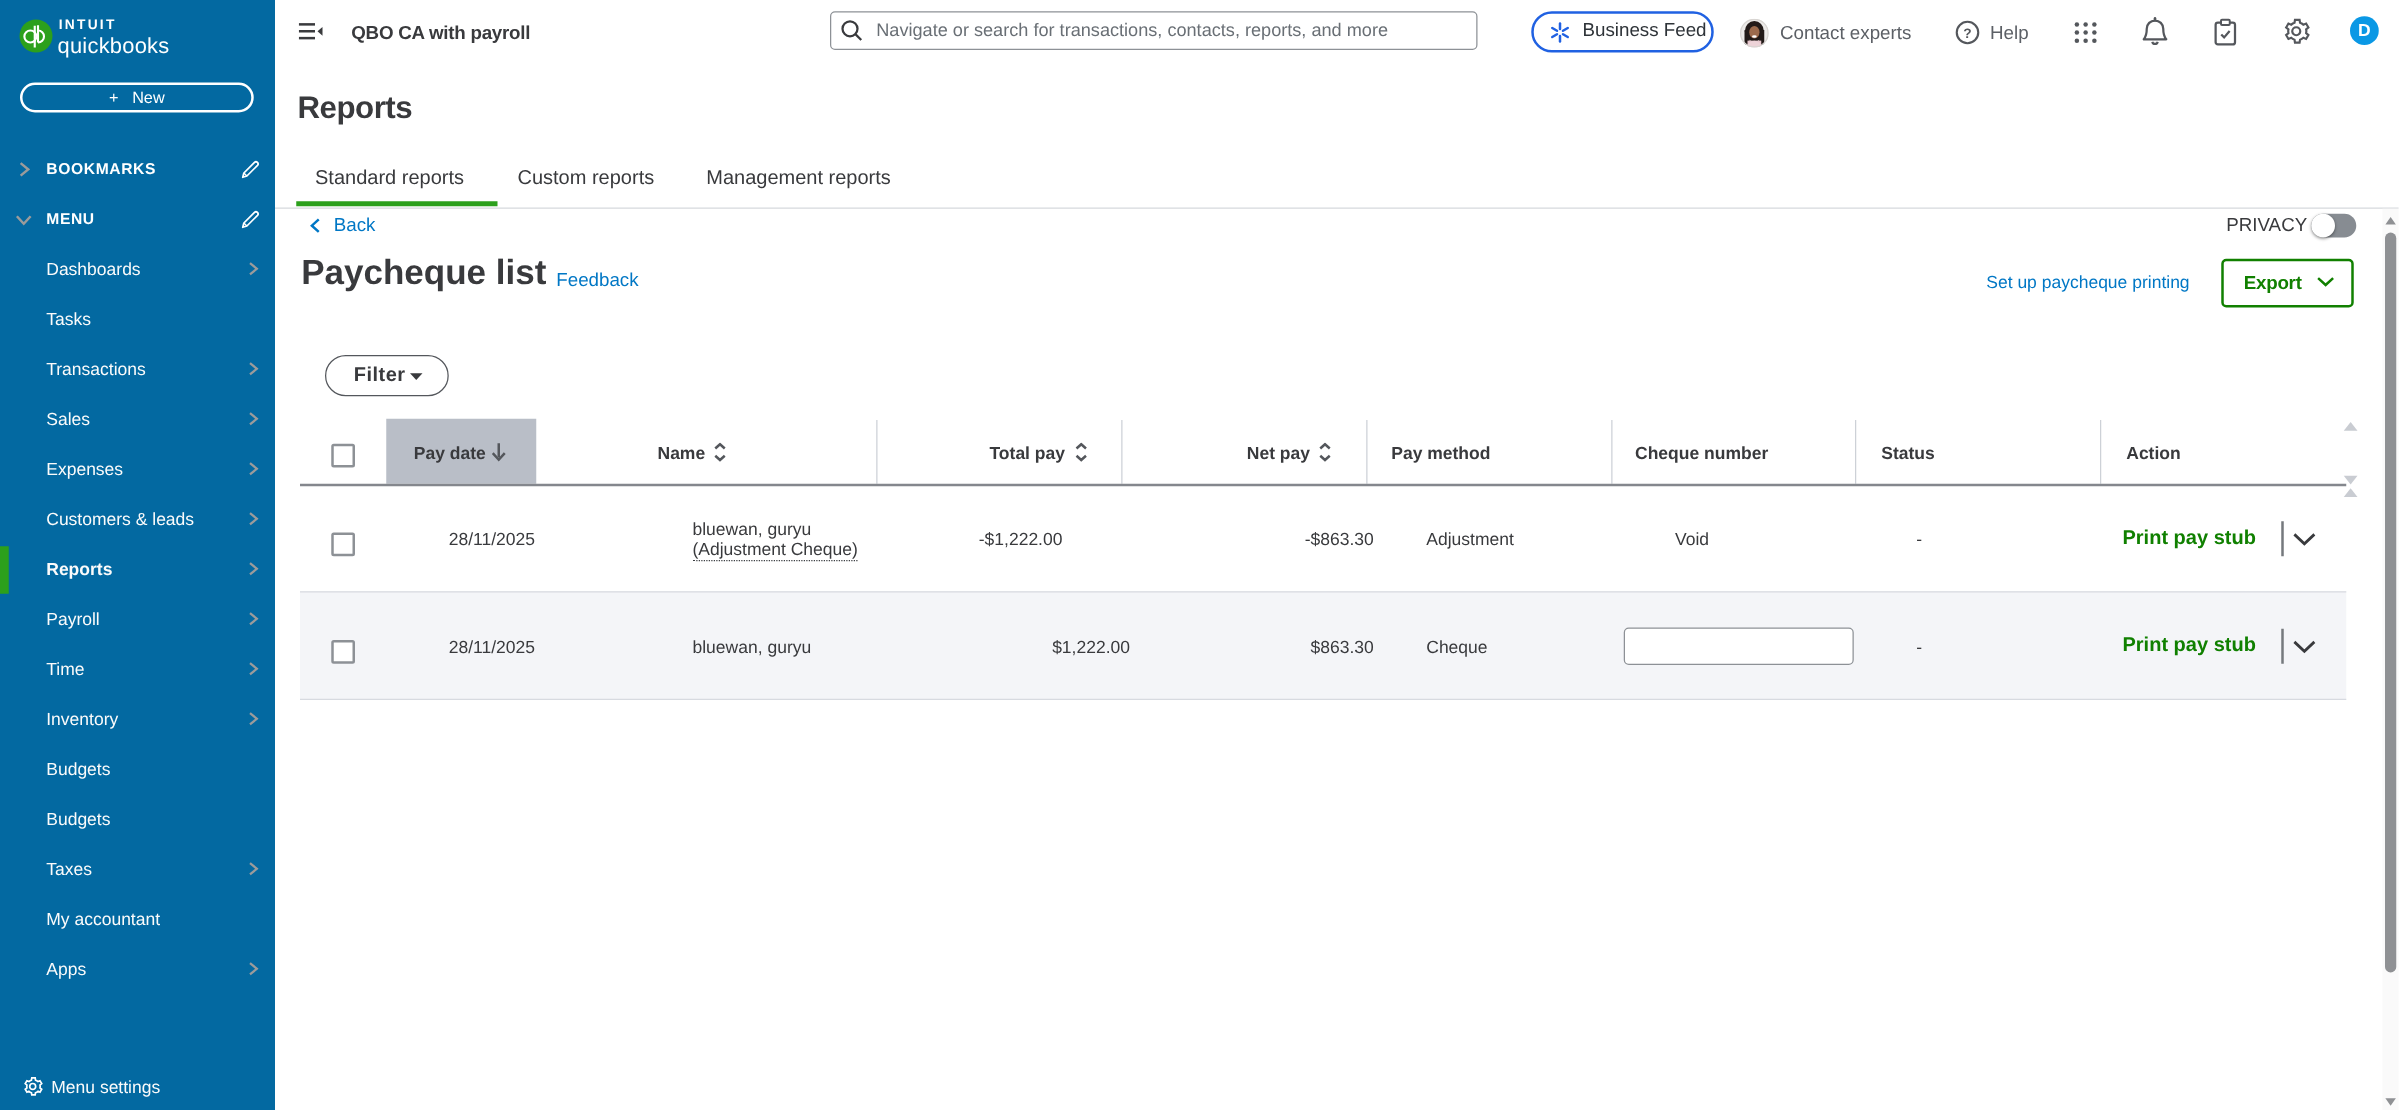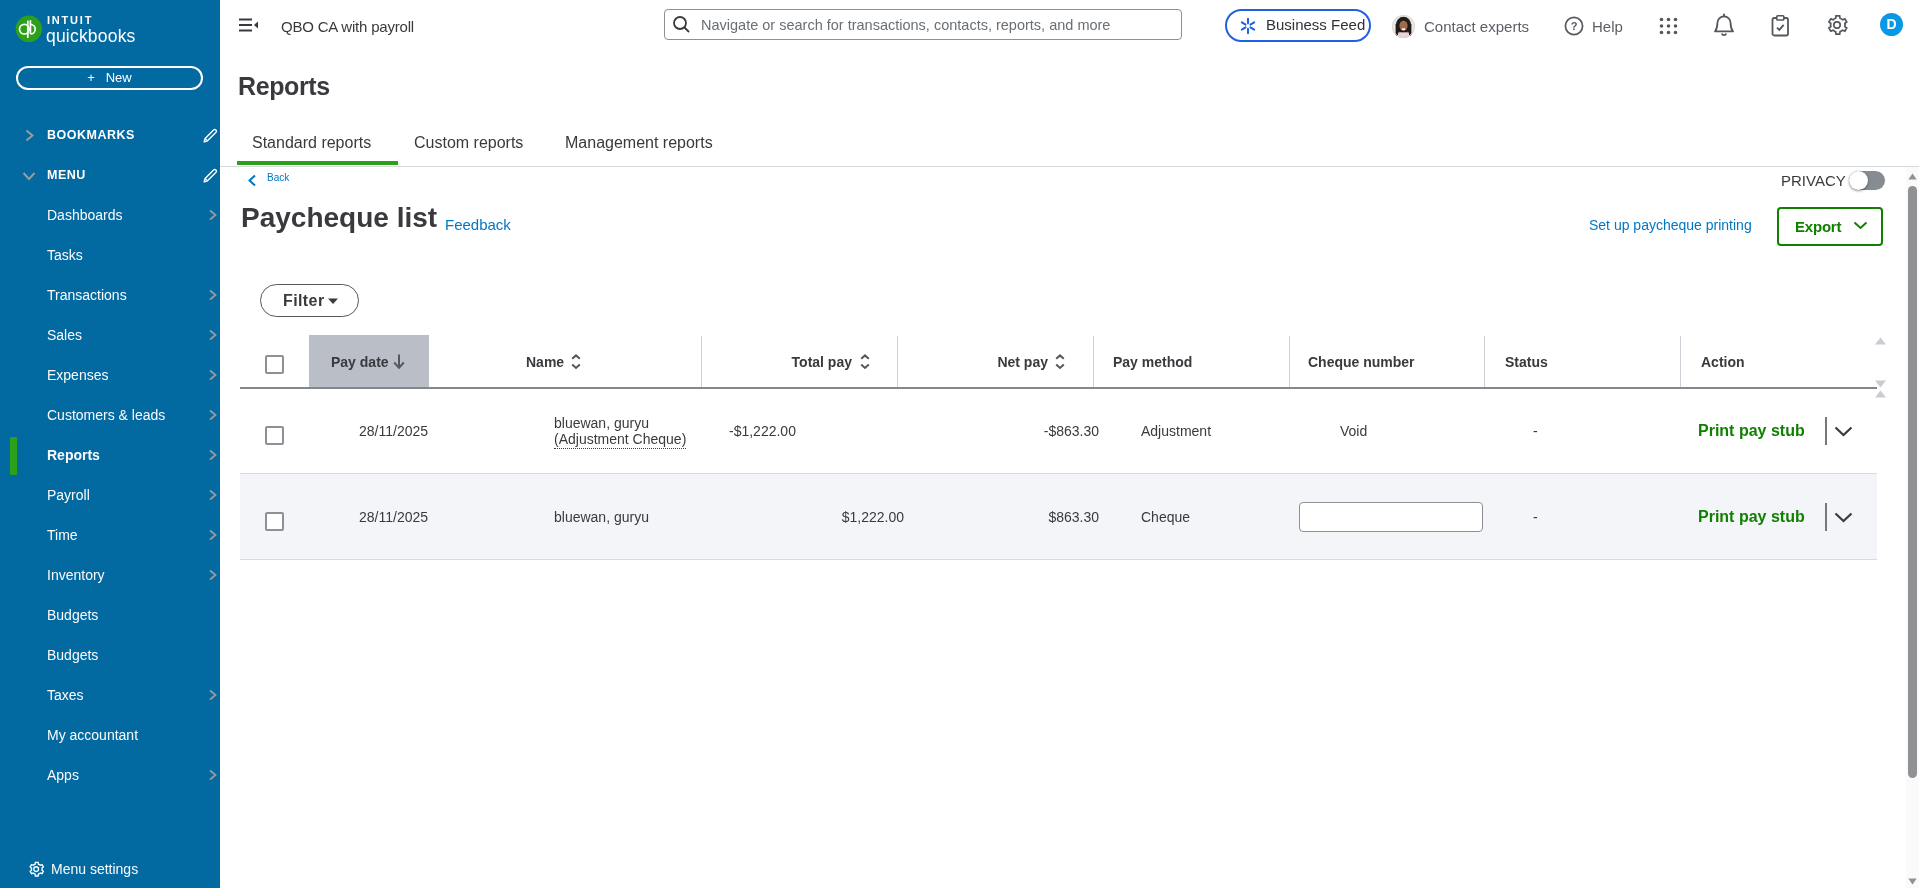--- a/index.html
+++ b/index.html
@@ -36,21 +36,21 @@
 
 <div class="ab" style="left:238px;top:72px;font-size:25px;letter-spacing:-0.4px;font-weight:bold;color:#393a3d">Reports</div>
 <div class="ab" style="left:252px;top:134px;font-size:16px;color:#393a3d">Standard reports</div>
 <div class="ab" style="left:414px;top:134px;font-size:16px;color:#393a3d">Custom reports</div>
 <div class="ab" style="left:565px;top:134px;font-size:16px;color:#393a3d">Management reports</div>
 <div class="ab" style="left:237px;top:161px;width:161px;height:4px;background:#2ca01c"></div>
 <div class="ab" style="left:220px;top:166px;width:1699px;height:1px;background:#d6d9dd"></div>
 
 <div class="ab" style="left:241px;top:202px;font-size:28px;font-weight:bold;color:#393a3d">Paycheque list</div>
 <div class="ab hblue" style="left:445px;top:216px;font-size:15px">Feedback</div>
-<div class="ab" style="left:10px;top:0;width:220px;height:888px;color:#fff">
+<div class="ab" style="left:0;top:0;width:220px;height:888px;color:#fff">
 <svg class="ab" style="left:14px;top:129px" width="10" height="13" viewBox="0 0 10 13">
       <path d="M2.5 1.5 L8.5 6.5 L2.5 11.5" stroke="#9b9b9b" stroke-width="2" fill="none"></path>
     </svg>
 <div class="seclab" style="top:128px">BOOKMARKS</div>
 <svg class="ab" style="left:192px;top:127px" width="17" height="17" viewBox="0 0 17 17">
       <path d="M2.2 14.8 L3.1 11.4 L11.6 2.9 a1.7 1.7 0 0 1 2.4 2.4 L5.5 13.8 L2.2 14.8 Z" stroke="#fff" stroke-width="1.4" fill="none" stroke-linejoin="round"></path>
       <path d="M3.1 11.4 L5.5 13.8" stroke="#fff" stroke-width="1.1"></path>
     </svg>
 <svg class="ab" style="left:12px;top:171px" width="14" height="10" viewBox="0 0 14 10">
       <path d="M1.5 2 L7 8 L12.5 2" stroke="#9b9b9b" stroke-width="2" fill="none"></path>
@@ -113,21 +113,21 @@
       <path fill="none" stroke="#fff" stroke-width="2" d="M12 8.5a3.5 3.5 0 1 0 0 7 3.5 3.5 0 0 0 0-7Zm8.6 5.2a7 7 0 0 0 0-3.4l2-1.6-2-3.4-2.4 1a7 7 0 0 0-2.9-1.7L14.9 2h-4l-.4 2.6a7 7 0 0 0-2.9 1.7l-2.4-1-2 3.4 2 1.6a7 7 0 0 0 0 3.4l-2 1.6 2 3.4 2.4-1a7 7 0 0 0 2.9 1.7l.4 2.6h4l.4-2.6a7 7 0 0 0 2.9-1.7l2.4 1 2-3.4Z" transform="scale(0.96)"></path>
     </svg>
 <div class="mi" style="top:861px;left:41px">Menu settings</div>
 </div>
 <svg class="ab" style="left:239px;top:17px" width="20" height="18" viewBox="0 0 20 18">
 <rect x="0" y="1.5" width="13" height="2" fill="#393a3d"></rect>
     <rect x="0" y="7" width="13" height="2" fill="#393a3d"></rect>
     <rect x="0" y="12.5" width="13" height="2" fill="#393a3d"></rect>
 <path d="M19 4.5 L15 8 L19 11.5 Z" fill="#393a3d"></path>
   </svg>
-<div class="ab" style="left:281px;top:18px;font-size:15px;letter-spacing:-0.2px;font-weight:normal;color:#393a3d">QBO CA with payroll</div>
+<div class="ab" style="left:281px;top:18px;font-size:15px;letter-spacing:-0.2px;font-weight:bold;color:#393a3d">QBO CA with payroll</div>
 <div class="ab" style="left:664px;top:9px;width:516px;height:29px;border:1.5px solid #8d9196;border-radius:4px;background:#fff"></div>
 <svg class="ab" style="left:672px;top:15px" width="19" height="19" viewBox="0 0 19 19">
     <circle cx="8" cy="8" r="6" stroke="#393a3d" stroke-width="1.8" fill="none"></circle>
     <path d="M12.5 12.5 L17 17" stroke="#393a3d" stroke-width="1.8"></path>
   </svg>
 <div class="ab" style="left:701px;top:17px;font-size:14.5px;color:#696f75">Navigate or search for transactions, contacts, reports, and more</div>
 <div class="ab" style="left:1225px;top:9px;width:142px;height:29px;border:2px solid #2061e2;border-radius:17px;background:#fff"></div>
 <svg class="ab" style="left:1238px;top:16px" width="20" height="20" viewBox="0 0 20 20">
 <g stroke="#2061e2" stroke-width="2" fill="none" stroke-linecap="round">
 <path d="M10 7.2 L10 2.8"></path>
@@ -184,21 +184,21 @@
 <rect x="6.8" y="1.8" width="7" height="4.2" rx="0.8" fill="#fff" stroke="#54575c" stroke-width="1.6"></rect>
 <path d="M7 13.6 L9.3 15.9 L13.7 10.8" stroke="#54575c" stroke-width="1.8" fill="none"></path>
   </svg>
 <svg class="ab" style="left:1826px;top:14px" width="22" height="22" viewBox="0 0 24 24">
     <path fill="none" stroke="#54575c" stroke-width="1.9" d="M12 8.5a3.5 3.5 0 1 0 0 7 3.5 3.5 0 0 0 0-7Zm8.6 5.2a7 7 0 0 0 0-3.4l2-1.6-2-3.4-2.4 1a7 7 0 0 0-2.9-1.7L14.9 2h-4l-.4 2.6a7 7 0 0 0-2.9 1.7l-2.4-1-2 3.4 2 1.6a7 7 0 0 0 0 3.4l-2 1.6 2 3.4 2.4-1a7 7 0 0 0 2.9 1.7l.4 2.6h4l.4-2.6a7 7 0 0 0 2.9-1.7l2.4 1 2-3.4Z"></path>
   </svg>
 <div class="ab" style="left:1880px;top:13px;width:23px;height:23px;border-radius:50%;background:#0a98e5;color:#fff;font-size:14px;font-weight:bold;text-align:center;line-height:23px">D</div>
 <svg class="ab" style="left:247px;top:174px" width="10" height="13" viewBox="0 0 10 13">
     <path d="M8 1.5 L2.5 6.5 L8 11.5" stroke="#0077c5" stroke-width="2" fill="none"></path>
   </svg>
-<div class="ab hblue" style="left:267px;top:172px;font-size:10px">Back</div>
+<div class="ab hblue" style="left:267px;top:172px;font-size:15px">Back</div>
 <div class="ab" style="left:1781px;top:172px;font-size:15px;letter-spacing:0;color:#393a3d">PRIVACY</div>
 <div class="ab" style="left:1849px;top:171px;width:36px;height:19px;border-radius:10px;background:#878c92"></div>
 <div class="ab" style="left:1848.5px;top:170.5px;width:19.5px;height:19.5px;border-radius:50%;background:#fff;box-shadow:0 1px 2.5px rgba(0,0,0,.45)"></div>
 <div class="ab hblue" style="left:1589px;top:217px;font-size:14px">Set up paycheque printing</div>
 <div class="ab" style="left:1777px;top:207px;width:102px;height:35px;border:2px solid #118000;border-radius:4px;background:#fff"></div>
 <div class="ab" style="left:1795px;top:218px;font-size:15px;letter-spacing:-0.2px;font-weight:bold;color:#118000">Export</div>
 <svg class="ab" style="left:1853px;top:221px" width="15" height="9" viewBox="0 0 15 9">
     <path d="M1.5 1.5 L7.5 7 L13.5 1.5" stroke="#118000" stroke-width="2" fill="none"></path>
   </svg>
 <div class="ab" style="left:260px;top:284px;width:97px;height:31px;border:1.5px solid #54575c;border-radius:17px;background:#fff"></div>
@@ -238,21 +238,21 @@
 <div class="ab" style="left:1484px;top:336px;width:1px;height:51px;background:#cdd1d7"></div>
 <div class="ab" style="left:1680px;top:336px;width:1px;height:51px;background:#cdd1d7"></div>
 <div class="ab" style="left:240px;top:387px;width:1637px;height:1.5px;background:#84878d"></div>
 <div class="cbx" style="left:265px;top:355px"></div>
 <div class="cbx" style="left:265px;top:426px"></div>
 <div class="cbx" style="left:265px;top:512px"></div>
 <div class="ab" style="left:240px;top:473px;width:1637px;height:87px;background:#f4f5f8;border-top:1px solid #d7dae0;border-bottom:1px solid #d7dae0;box-sizing:border-box"></div>
 <div class="celltxt" style="left:331px;top:423px">28/11/2025</div>
 <div class="celltxt" style="left:526px;top:415px">bluewan, guryu</div>
 <div class="celltxt" style="left:526px;top:431px;border-bottom:1.5px dotted #3c3f43;padding-bottom:1px">(Adjustment Cheque)</div>
-<div class="celltxt" style="left:701px;top:423px;width:175px;text-align:left">-$1,222.00</div>
+<div class="celltxt" style="left:701px;top:423px;width:175px;text-align:center">-$1,222.00</div>
 <div class="celltxt" style="left:897px;top:423px;width:174px;text-align:right">-$863.30</div>
 <div class="celltxt" style="left:1113px;top:423px">Adjustment</div>
 <div class="celltxt" style="left:1312px;top:423px">Void</div>
 <div class="celltxt" style="left:1505px;top:423px">-</div>
 <div class="ab" style="left:1698px;top:422px;font-size:16px;font-weight:bold;color:#108000">Print pay stub</div>
 <div class="ab" style="left:1825px;top:417px;width:1.5px;height:28px;background:#75797e"></div>
 <svg class="ab" style="left:1834px;top:426px" width="19" height="11" viewBox="0 0 19 11">
     <path d="M1.5 1.5 L9.5 9 L17.5 1.5" stroke="#393a3d" stroke-width="2.2" fill="none"></path>
   </svg>
 <div class="celltxt" style="left:331px;top:509px">28/11/2025</div>

